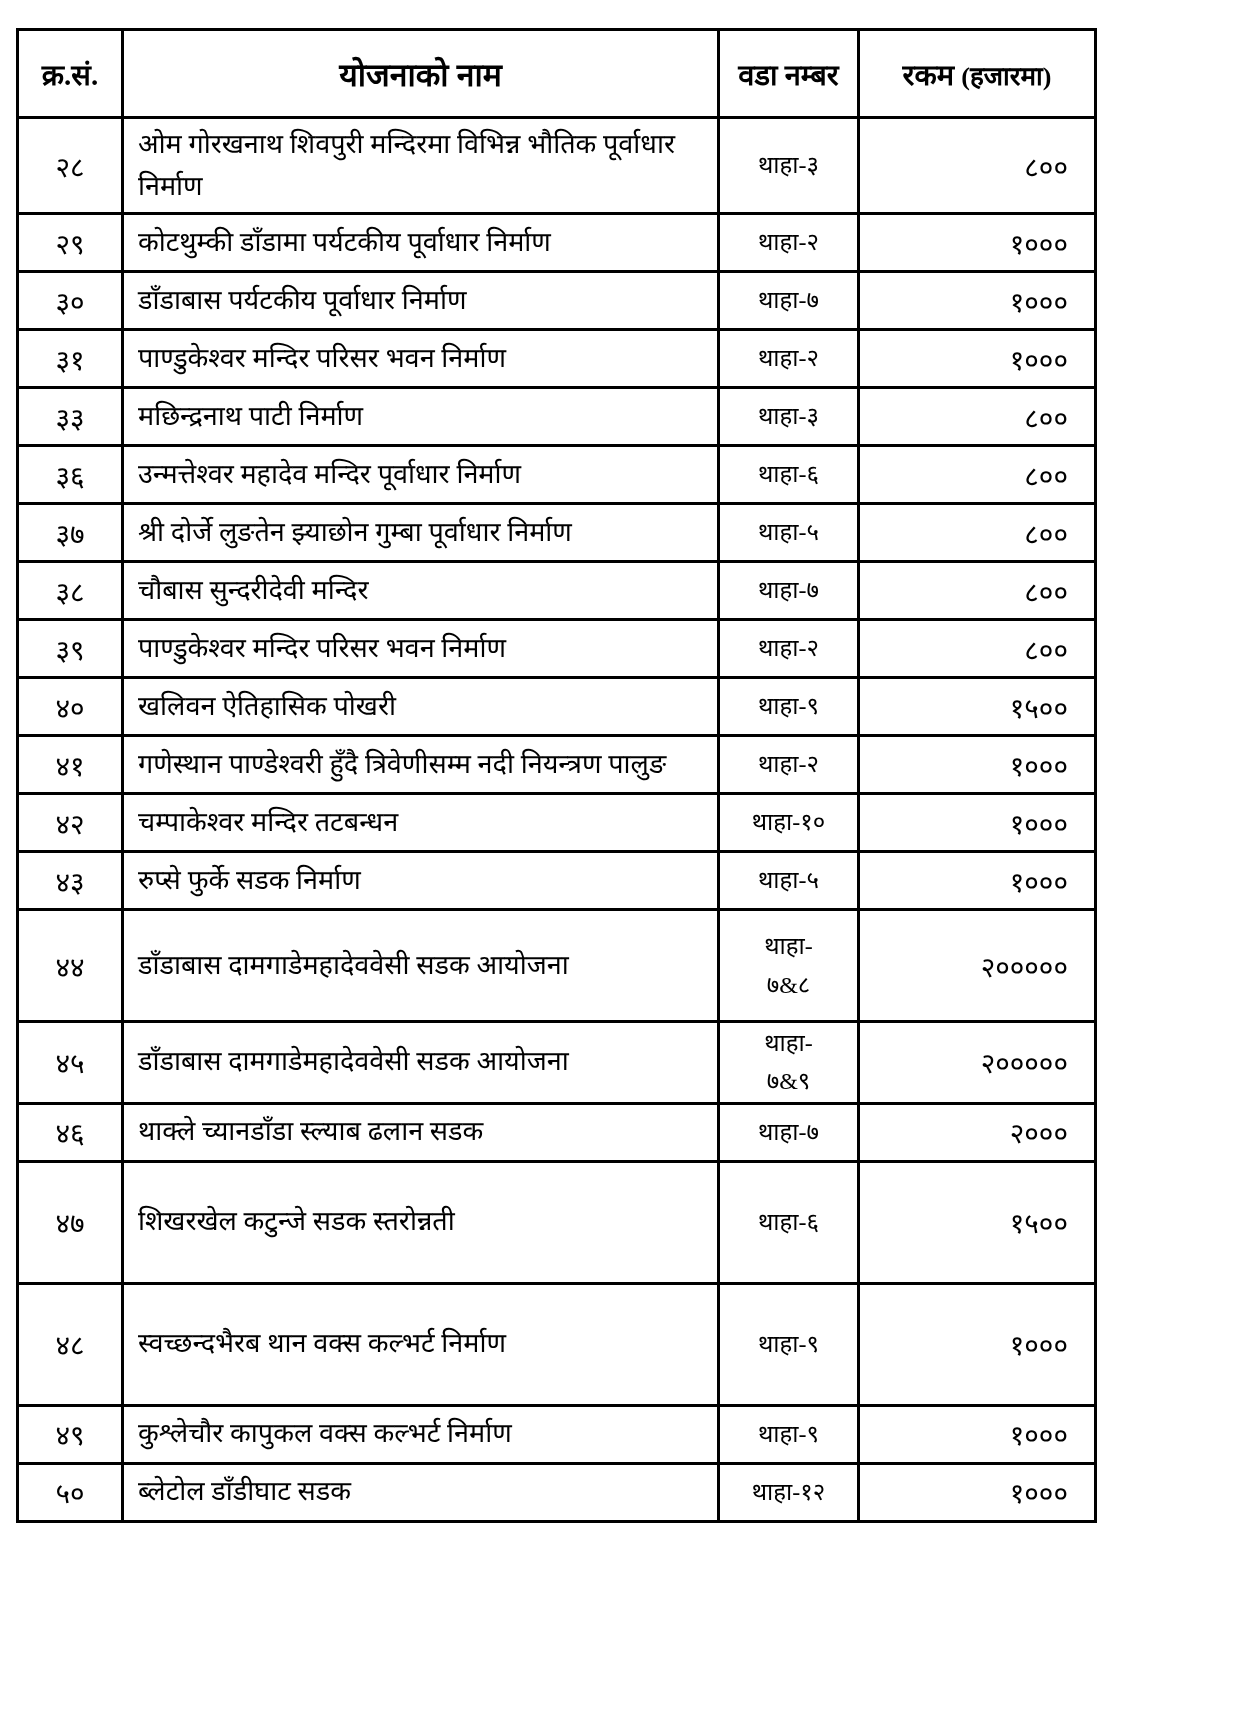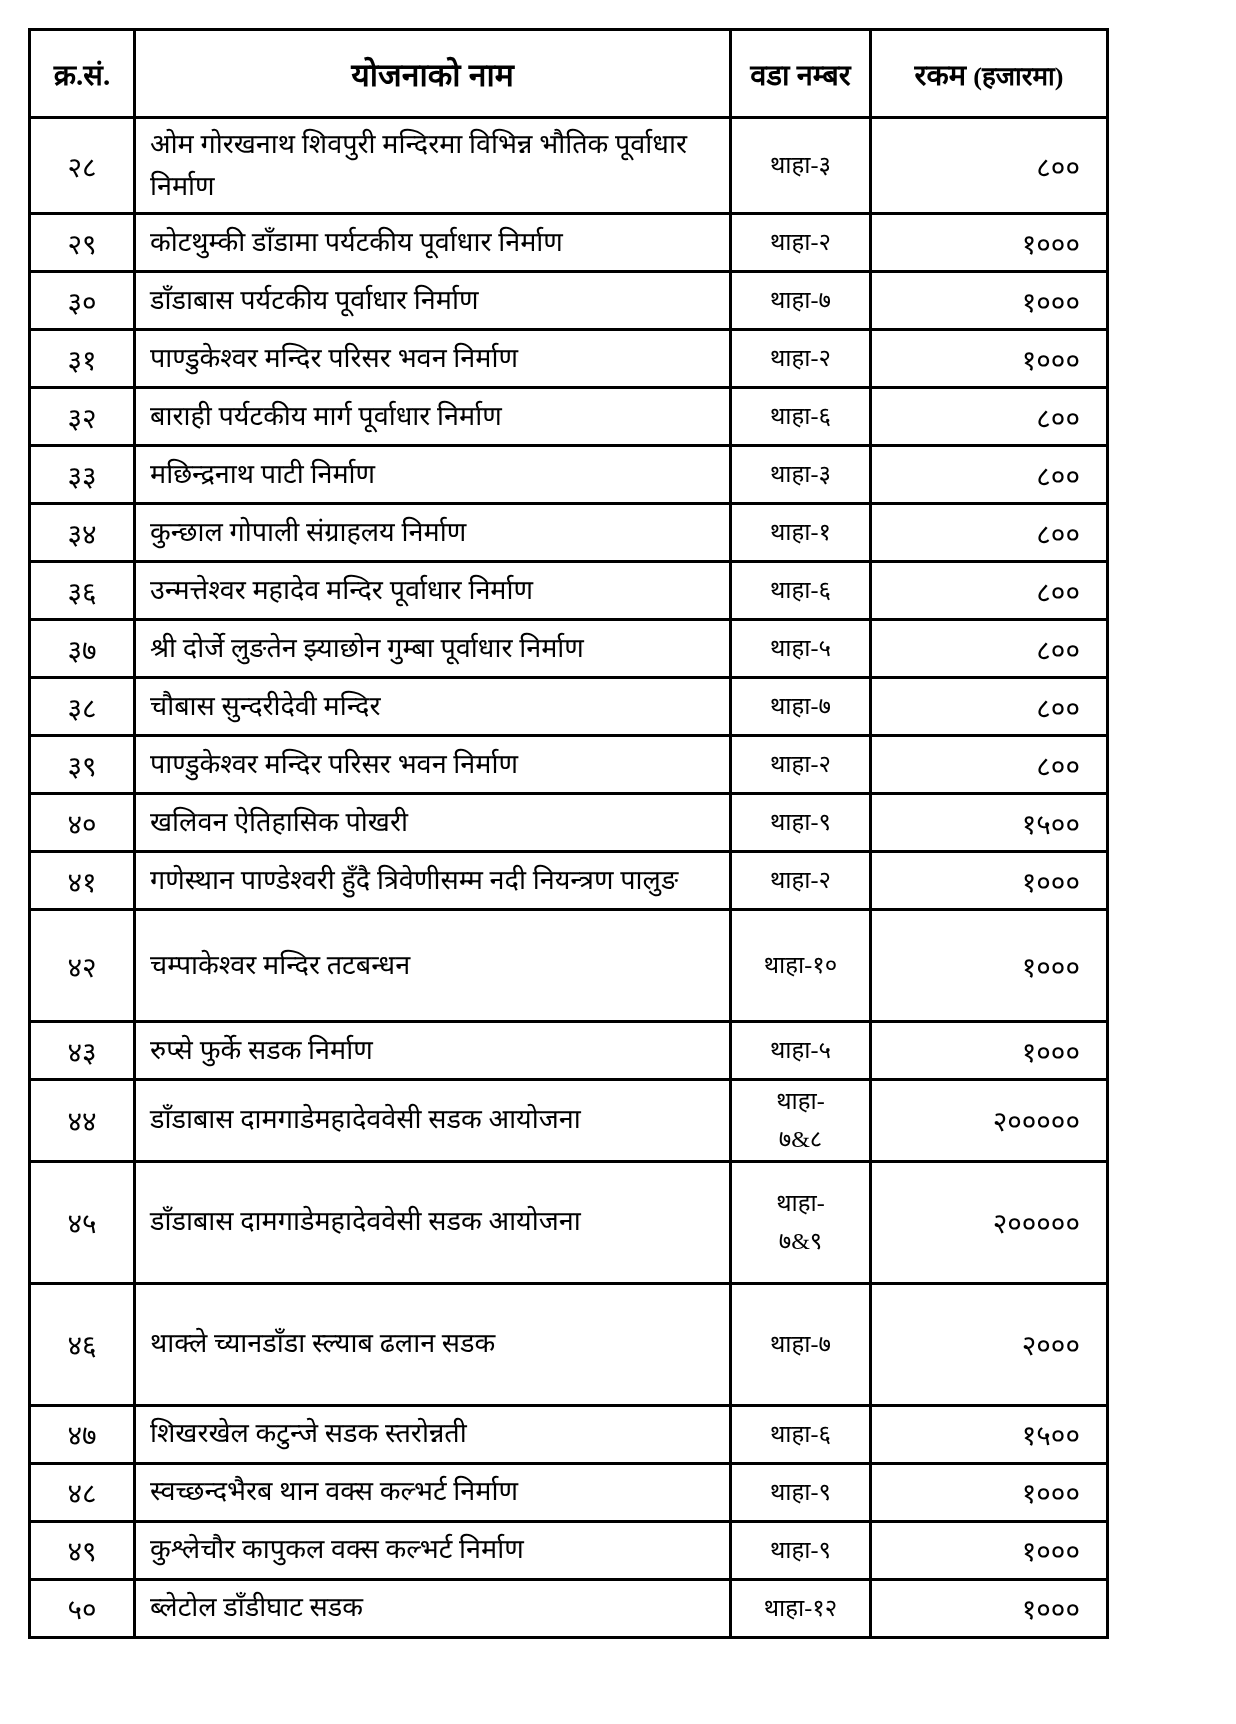--- a/index.html
+++ b/index.html
@@ -8,21 +8,21 @@
     background: #ffffff;
     color: #000000;
     font-family: "Liberation Serif", serif;
   }
   body {
     width: 1236px;
     height: 1724px;
     overflow: hidden;
   }
   .page {
-    padding: 28px 0 0 28px;
+    padding: 28px 0 0 16px;
   }
   table.projects-table {
     border-collapse: collapse;
     table-layout: fixed;
     width: 1078px;
   }
   th, td {
     border: 3px solid #000000;
     vertical-align: middle;
     overflow: hidden;
@@ -106,35 +106,23 @@
           <td class="cell-ward">थाहा-७</td>
           <td class="cell-amount">१०००</td>
         </tr>
         <tr>
           <td class="cell-sn">३१</td>
           <td class="cell-name">पाण्डुकेश्वर मन्दिर परिसर भवन निर्माण</td>
           <td class="cell-ward">थाहा-२</td>
           <td class="cell-amount">१०००</td>
         </tr>
         <tr>
-          <td class="cell-sn">३२</td>
-          <td class="cell-name">बाराही पर्यटकीय मार्ग पूर्वाधार निर्माण</td>
-          <td class="cell-ward">थाहा-६</td>
-          <td class="cell-amount">८००</td>
-        </tr>
-        <tr>
           <td class="cell-sn">३३</td>
           <td class="cell-name">मछिन्द्रनाथ पाटी निर्माण</td>
           <td class="cell-ward">थाहा-३</td>
-          <td class="cell-amount">८००</td>
-        </tr>
-        <tr>
-          <td class="cell-sn">३४</td>
-          <td class="cell-name">कुन्छाल गोपाली संग्राहलय निर्माण</td>
-          <td class="cell-ward">थाहा-१</td>
           <td class="cell-amount">८००</td>
         </tr>
         <tr>
           <td class="cell-sn">३६</td>
           <td class="cell-name">उन्मत्तेश्वर महादेव मन्दिर पूर्वाधार निर्माण</td>
           <td class="cell-ward">थाहा-६</td>
           <td class="cell-amount">८००</td>
         </tr>
         <tr>
           <td class="cell-sn">३७</td>

